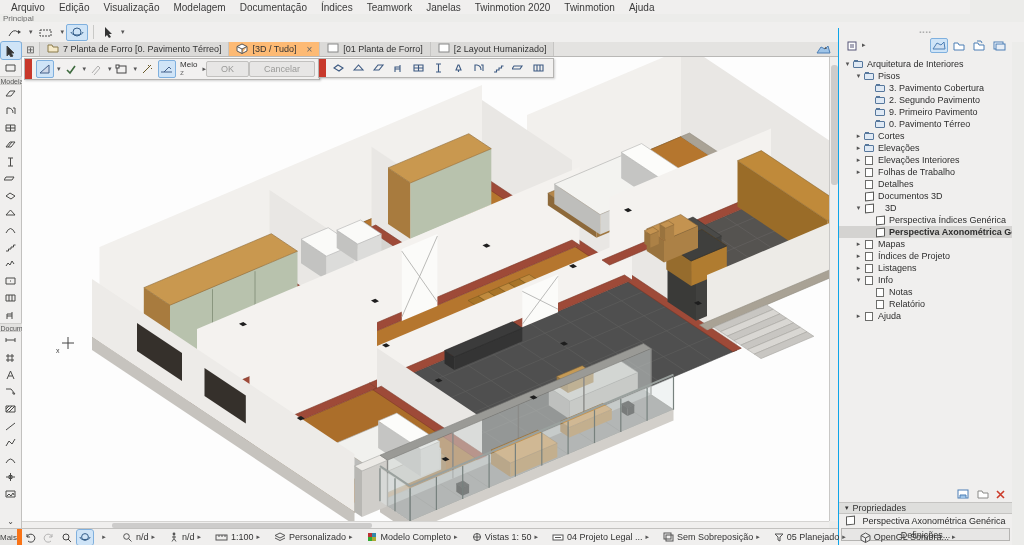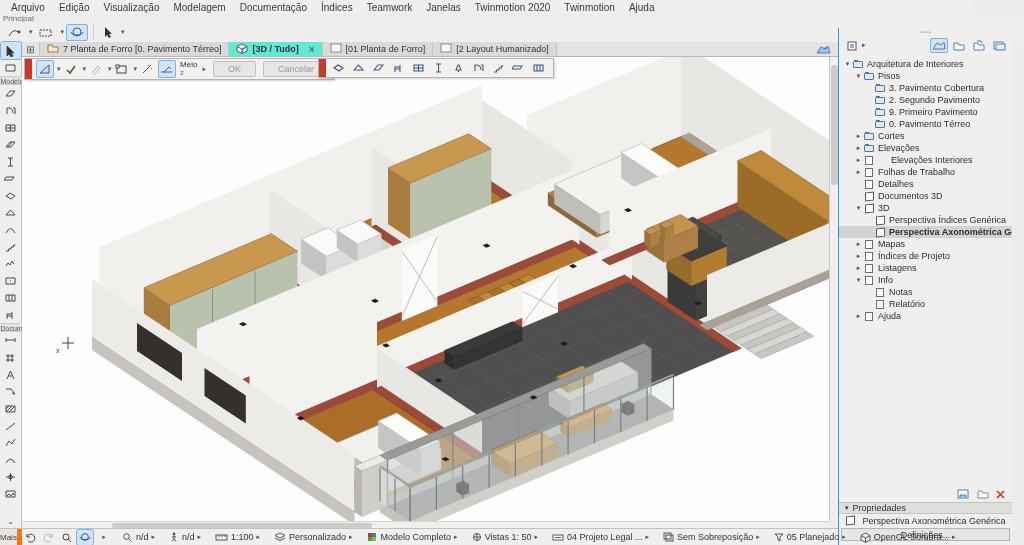--- a/index.html
+++ b/index.html
@@ -14,21 +14,21 @@
   .trbtn { height:17px; display:flex; align-items:center; padding:0 2px; border:1px solid transparent; border-radius:2px; }
   .trbtn.active { background:#cfe4f7; border-color:#7fb0de; }
   .trbtn svg { display:block; }
   .caret { font-size:7px; color:#555; margin-left:2px; }
   .vsep { width:1px; height:14px; background:#c9c9c7; margin:0 3px; }
 
   
   #tabbar { position:absolute; left:22px; top:42px; width:816px; height:15px; background:#e4e3e1; border-bottom:1px solid #b9b8b6; display:flex; align-items:stretch; }
   #tab-overview { width:18px; display:flex; align-items:center; justify-content:center; border-right:1px solid #c6c5c3; color:#555; }
   .tab { display:flex; align-items:center; gap:4px; padding:0 7px; font-size:9px; color:#333; border-right:1px solid #c6c5c3; background:#dbdad8; white-space:nowrap; overflow:hidden; }
-  .tab.active { background:#5eead4; font-weight:bold; }
+  .tab.active { background:#fdba74; font-weight:normal; }
   .tab .ticon { flex:0 0 auto; }
   .tab .close { margin-left:6px; color:#666; font-size:10px; }
   #tab-pick { margin-left:auto; display:flex; align-items:center; padding:0 6px; }
 
   
   #toolbox { position:absolute; left:0; top:42px; width:22px; height:486px; background:#f0efee; border-right:1px solid #c2c1bf; display:flex; flex-direction:column; align-items:center; }
   .tool { width:20px; height:17px; display:flex; align-items:center; justify-content:center; border-radius:2px; }
   .tool.selected { background:#cfe4f7; outline:1px solid #7fb0de; }
   .tool-label { width:22px; font-size:7px; color:#555; background:#e3e2e0; border-top:1px solid #cfcecc; border-bottom:1px solid #cfcecc; overflow:hidden; white-space:nowrap; padding:0 1px; flex:0 0 9px; line-height:9px; }
   #toolbox-more { margin-top:auto; font-size:8px; color:#444; padding-bottom:2px; }
@@ -43,21 +43,21 @@
 
   
   .floatbar { position:absolute; background:#f2f1f0; border:1px solid #b5b4b2; box-shadow:1px 1px 2px rgba(0,0,0,.18); display:flex; align-items:center; z-index:5; }
   #infobox { left:24px; top:58px; height:22px; padding-right:4px; }
   #favbar { left:318px; top:58px; height:20px; padding-right:4px; }
   .redgrip { width:7px; align-self:stretch; background:#c8382b; margin-right:3px; }
   .ibtn { height:18px; min-width:18px; display:flex; align-items:center; justify-content:center; border:1px solid transparent; border-radius:2px; margin:0 1px; }
   .ibtn.sel { background:#cfe4f7; border-color:#7fb0de; }
   .ibtn.dis { opacity:.38; }
   .ib-field { display:flex; flex-direction:column; justify-content:center; line-height:8px; font-size:8px; color:#333; margin:0 3px; }
-  .mini-btn { font-size:9px; color:#9a9a98; background:#e7e6e5; border:1px solid #c2c1bf; border-radius:2px; padding:2px 14px; margin-left:7px; }
+  .mini-btn { font-size:9px; color:#9a9a98; background:#e7e6e5; border:1px solid #c2c1bf; border-radius:2px; padding:2px 14px; margin-left:0; }
 
   
   #panel { position:absolute; left:838px; top:28px; width:174px; height:517px; background:#f0efee; border-left:1px solid #0ea5e9; display:flex; flex-direction:column; }
   #panel-grip { height:7px; display:flex; align-items:center; justify-content:center; color:#aaa; font-size:6px; letter-spacing:1px; }
   #panel-head { height:20px; display:flex; align-items:center; padding:0 4px; }
   #panel-maps { margin-left:auto; display:flex; gap:2px; }
   .map-ic { width:18px; height:15px; display:flex; align-items:center; justify-content:center; border:1px solid transparent; border-radius:2px; }
   .map-ic.active { background:#cfe4f7; border-color:#7fb0de; }
   #tree { margin-top:3px; }
   .trow { display:flex; align-items:center; height:12px; font-size:9px; color:#2e2e2e; white-space:nowrap; overflow:hidden; }
@@ -724,21 +724,21 @@
         <span class="ticn">
           <span class="fold"></span>
         </span>
         <span style="margin-left:3px">Elevações</span>
       </div>
       <div class="trow" style="padding-left: 15px;">
         <span class="tarrow">▸</span>
         <span class="ticn">
           <span class="page"></span>
         </span>
-        <span style="margin-left:16px">Elevações Interiores</span>
+        <span style="margin-left:3px">Elevações Interiores</span>
       </div>
       <div class="trow" style="padding-left: 15px;">
         <span class="tarrow">▸</span>
         <span class="ticn">
           <span class="page"></span>
         </span>
         <span style="margin-left:3px">Folhas de Trabalho</span>
       </div>
       <div class="trow" style="padding-left: 15px;">
         <span class="tarrow"></span>
@@ -752,21 +752,21 @@
         <span class="ticn">
           <span class="cube3"></span>
         </span>
         <span style="margin-left:3px">Documentos 3D</span>
       </div>
       <div class="trow" style="padding-left: 15px;">
         <span class="tarrow">▾</span>
         <span class="ticn">
           <span class="cube3"></span>
         </span>
-        <span style="margin-left:3px">3D</span>
+        <span style="margin-left:10px">3D</span>
       </div>
       <div class="trow" style="padding-left: 26px;">
         <span class="tarrow"></span>
         <span class="ticn">
           <span class="cube3"></span>
         </span>
         <span style="margin-left:3px">Perspectiva Índices Genérica</span>
       </div>
       <div class="trow sel" style="padding-left: 26px;">
         <span class="tarrow"></span>

